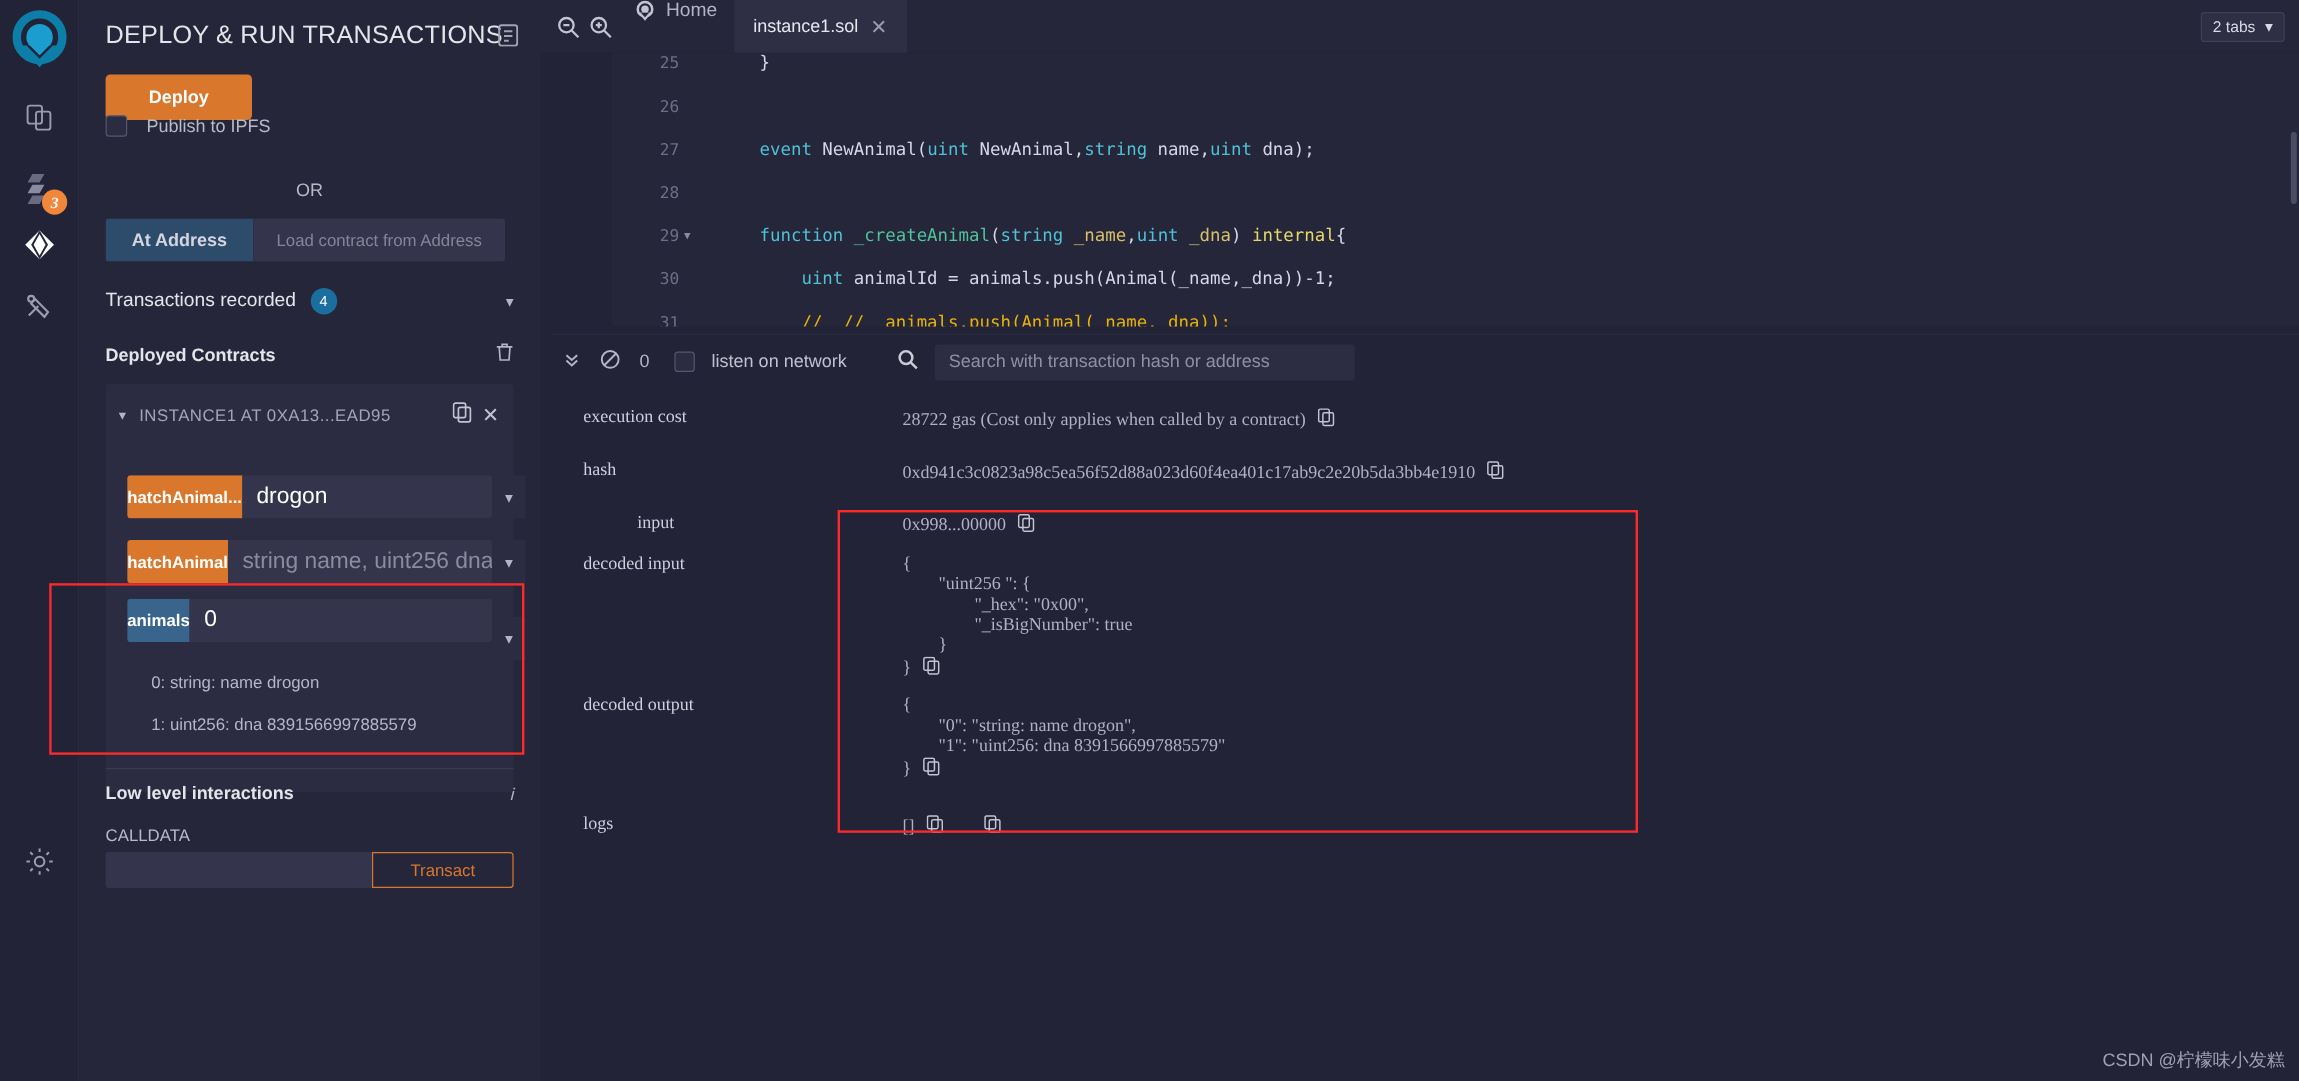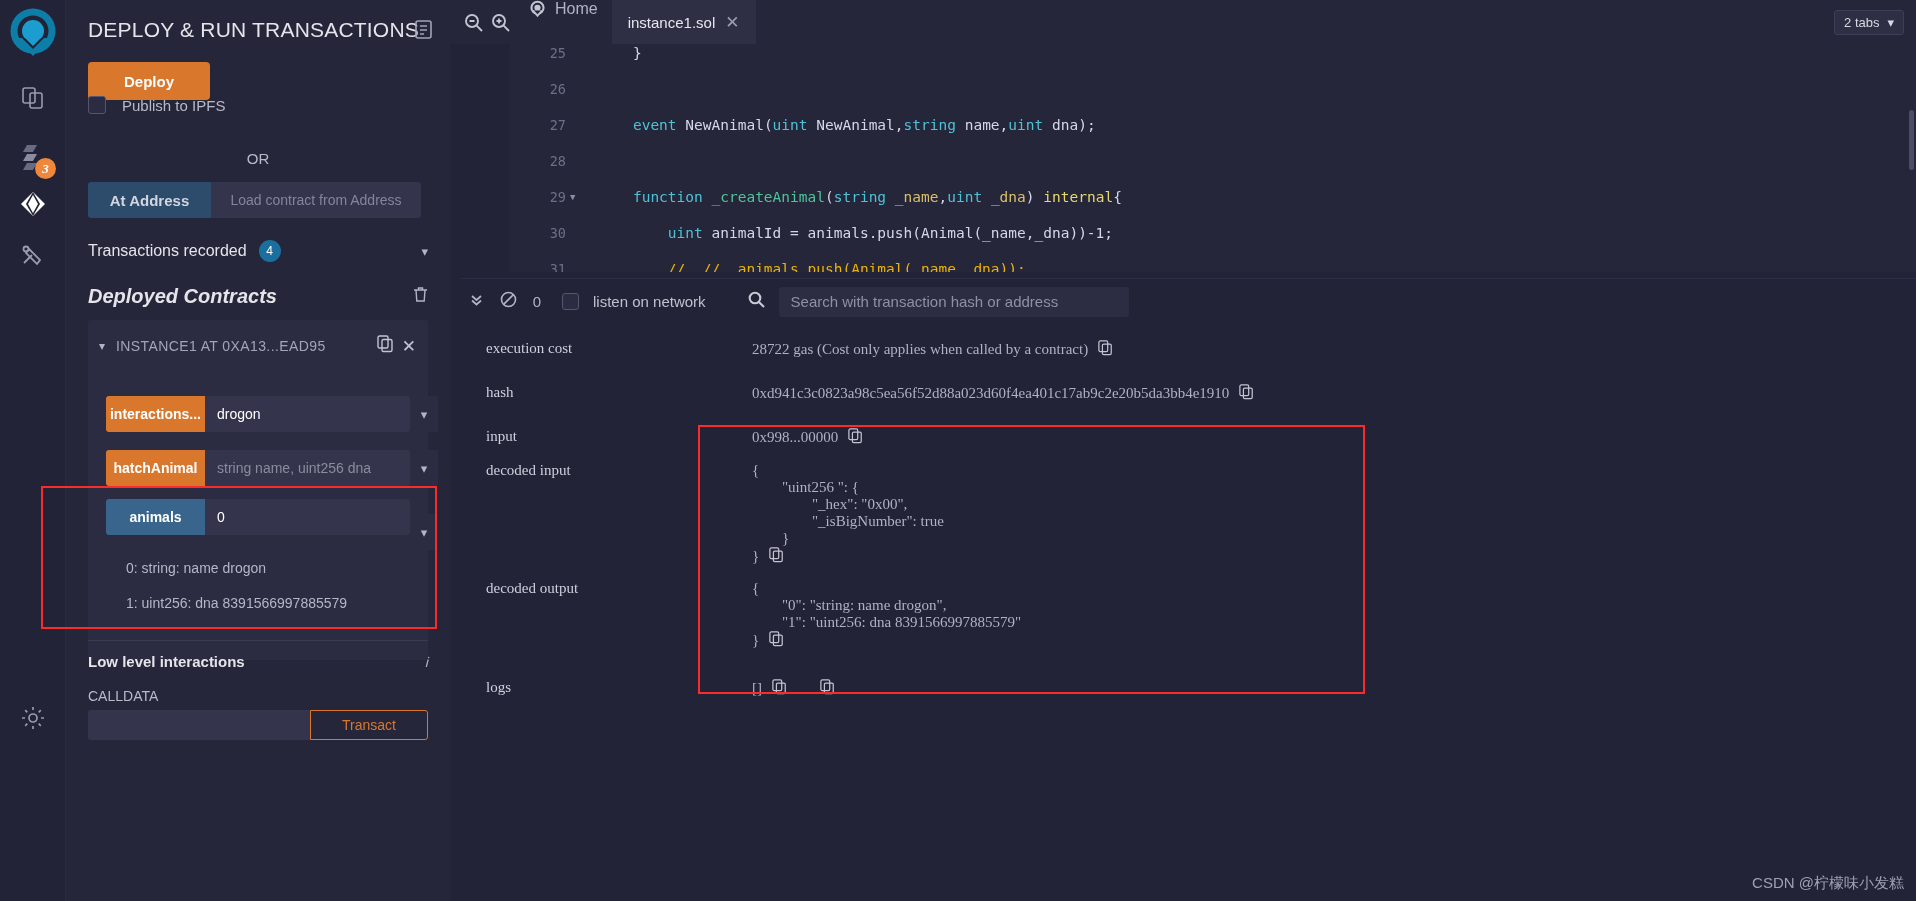--- a/index.html
+++ b/index.html
@@ -92,21 +92,21 @@
     margin-left: 12px; background: #1a6f9e; color: #fff;
     min-width: 22px; height: 22px; border-radius: 11px; font-size: 12px;
     display: flex; align-items: center; justify-content: center; padding: 0 6px;
   }
   .caret-right { margin-left: auto; color: #b3b4c4; font-size: 13px; }
 
   .dc-hdr {
     position: absolute; left: 22px; top: 285px; width: 340px;
     display: flex; align-items: center;
   }
-  .dc-hdr-lbl { font-size: 20px; font-weight: bold; color: #e4e4ea; font-style: italic; }
+  .dc-hdr-lbl { font-size: 15px; font-weight: bold; color: #e4e4ea; }
   .dc-trash { margin-left: auto; color: #b3b4c4; }
 
   .inst-card {
     position: absolute; left: 22px; top: 320px; width: 340px; height: 340px;
     background: #2b2c41; border-radius: 3px;
   }
   .inst-hdr { position: absolute; left: 0; top: 10px; width: 340px; height: 32px; display: flex; align-items: center; }
   .inst-caret { width: 28px; text-align: center; color: #b3b4c4; font-size: 12px; }
   .inst-title {
     font-size: 14px; color: #a3a4b6; letter-spacing: .4px;
@@ -120,21 +120,21 @@
     display: flex; border-radius: 3px; overflow: hidden;
   }
   .fn-btn {
     width: 123px; font-size: 14px; font-weight: bold; color: #fff;
     display: flex; align-items: center; justify-content: center; cursor: pointer;
   }
   .fn-btn.orange { background: #d9782d; }
   .fn-btn.blue { background: #39658c; }
   .fn-inp {
     flex: 1; background: #34354c; border: none; outline: none;
-    color: #fff; font-size: 14px; padding: 0 12px;
+    color: #fff; font-size: 19px; padding: 0 12px;
     font-family: "Liberation Sans", sans-serif;
   }
   .fn-inp::placeholder { color: #8a8b9e; }
   .fn-caret {
     width: 28px; background: #2b2c41; color: #b3b4c4;
     display: flex; align-items: center; justify-content: center; font-size: 13px;
   }
   .ret-line { position: absolute; left: 38px; font-size: 14px; color: #b5b6c6; }
 
   .divider { position: absolute; left: 22px; width: 340px; height: 1px; background: #3a3b52; }
@@ -354,21 +354,21 @@
       <div class="inst-copy">
         <svg width="17" height="18" viewBox="0 0 17 18" fill="none" stroke="#c3c4d2" stroke-width="1.4">
           <rect x="1" y="1" width="10" height="12" rx="1.5"></rect>
           <rect x="5" y="4.5" width="10" height="12" rx="1.5"></rect>
         </svg>
       </div>
       <div class="inst-x">✕</div>
     </div>
 
     <div class="fn-row" style="top:76px">
-      <div class="fn-btn orange">interactions...</div>
+      <div class="fn-btn orange">hatchAnimal...</div>
       <input class="fn-inp" value="drogon" style="">
     </div>
     <div class="fn-caret" style="position:absolute;left:322px;top:76px;height:36px">▾</div>
 
     <div class="fn-row" style="top:130px">
       <div class="fn-btn orange">hatchAnimal</div>
       <input class="fn-inp" placeholder="string name, uint256 dna" style="">
     </div>
     <div class="fn-caret" style="position:absolute;left:322px;top:130px;height:36px">▾</div>
 
@@ -473,21 +473,21 @@
         <div class="tx-label" style="top: 16px;">execution cost</div>
         <div class="tx-value" style="top: 16px;"><span>28722 gas (Cost only applies when called by a contract)</span><span class="copy-ic"><svg width="15" height="16" viewBox="0 0 17 18" fill="none" stroke="#c3c4d2" stroke-width="1.4">
               <rect x="1" y="1" width="10" height="12" rx="1.5"></rect>
               <rect x="5" y="4.5" width="10" height="12" rx="1.5"></rect>
             </svg></span></div>
         <div class="tx-label" style="top: 60px;">hash</div>
         <div class="tx-value" style="top: 60px;"><span>0xd941c3c0823a98c5ea56f52d88a023d60f4ea401c17ab9c2e20b5da3bb4e1910</span><span class="copy-ic"><svg width="15" height="16" viewBox="0 0 17 18" fill="none" stroke="#c3c4d2" stroke-width="1.4">
               <rect x="1" y="1" width="10" height="12" rx="1.5"></rect>
               <rect x="5" y="4.5" width="10" height="12" rx="1.5"></rect>
             </svg></span></div>
-        <div class="tx-label" style="top: 104px;">input</div>
+        <div class="tx-label" style="top: 104px; margin-left: 45px;">input</div>
         <div class="tx-value" style="top: 104px;"><span>0x998...00000</span><span class="copy-ic"><svg width="15" height="16" viewBox="0 0 17 18" fill="none" stroke="#c3c4d2" stroke-width="1.4">
               <rect x="1" y="1" width="10" height="12" rx="1.5"></rect>
               <rect x="5" y="4.5" width="10" height="12" rx="1.5"></rect>
             </svg></span></div>
         <div class="tx-label" style="top: 138px;">decoded input</div>
         <div class="tx-value" style="top: 138px;"><span>{
         "uint256 ": {
                 "_hex": "0x00",
                 "_isBigNumber": true
         }

